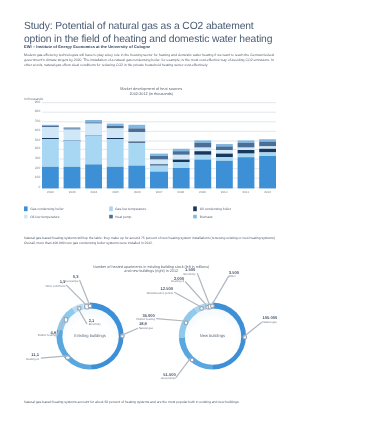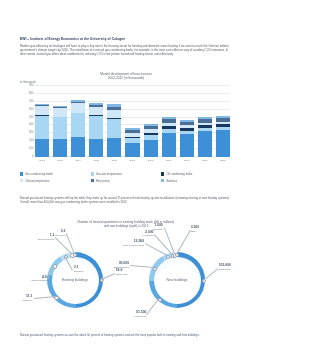--- a/index.html
+++ b/index.html
@@ -240,20 +240,21 @@
     font-size: 2.8px;
     line-height: 4px;
     color: #55606e;
   }
 </style>
 </head>
 <body>
 
 <div class="page">
 
+  <div class="title">Study: Potential of natural gas as a CO2 abatement option in the field of heating and domestic water heating</div>
   <div class="subtitle">EWI – Institute of Energy Economics at the University of Cologne</div>
   <div class="lede">Modern gas-efficiency technologies will have to play a key role in the housing sector for heating and domestic water heating if we want to reach the German federal government's climate targets by 2020. The installation of a natural gas condensing boiler, for example, is the most cost-effective way of avoiding CO2 emissions. In other words, natural gas offers ideal conditions for reducing CO2 in the private household heating sector cost-effectively.</div>
 
   <div class="chart-title">
     <div>Market development of heat sources</div>
     <div>2002-2012 (in thousands)</div>
   </div>
 
   <div class="chart-wrap">
     <div class="y-unit">in thousands</div>

